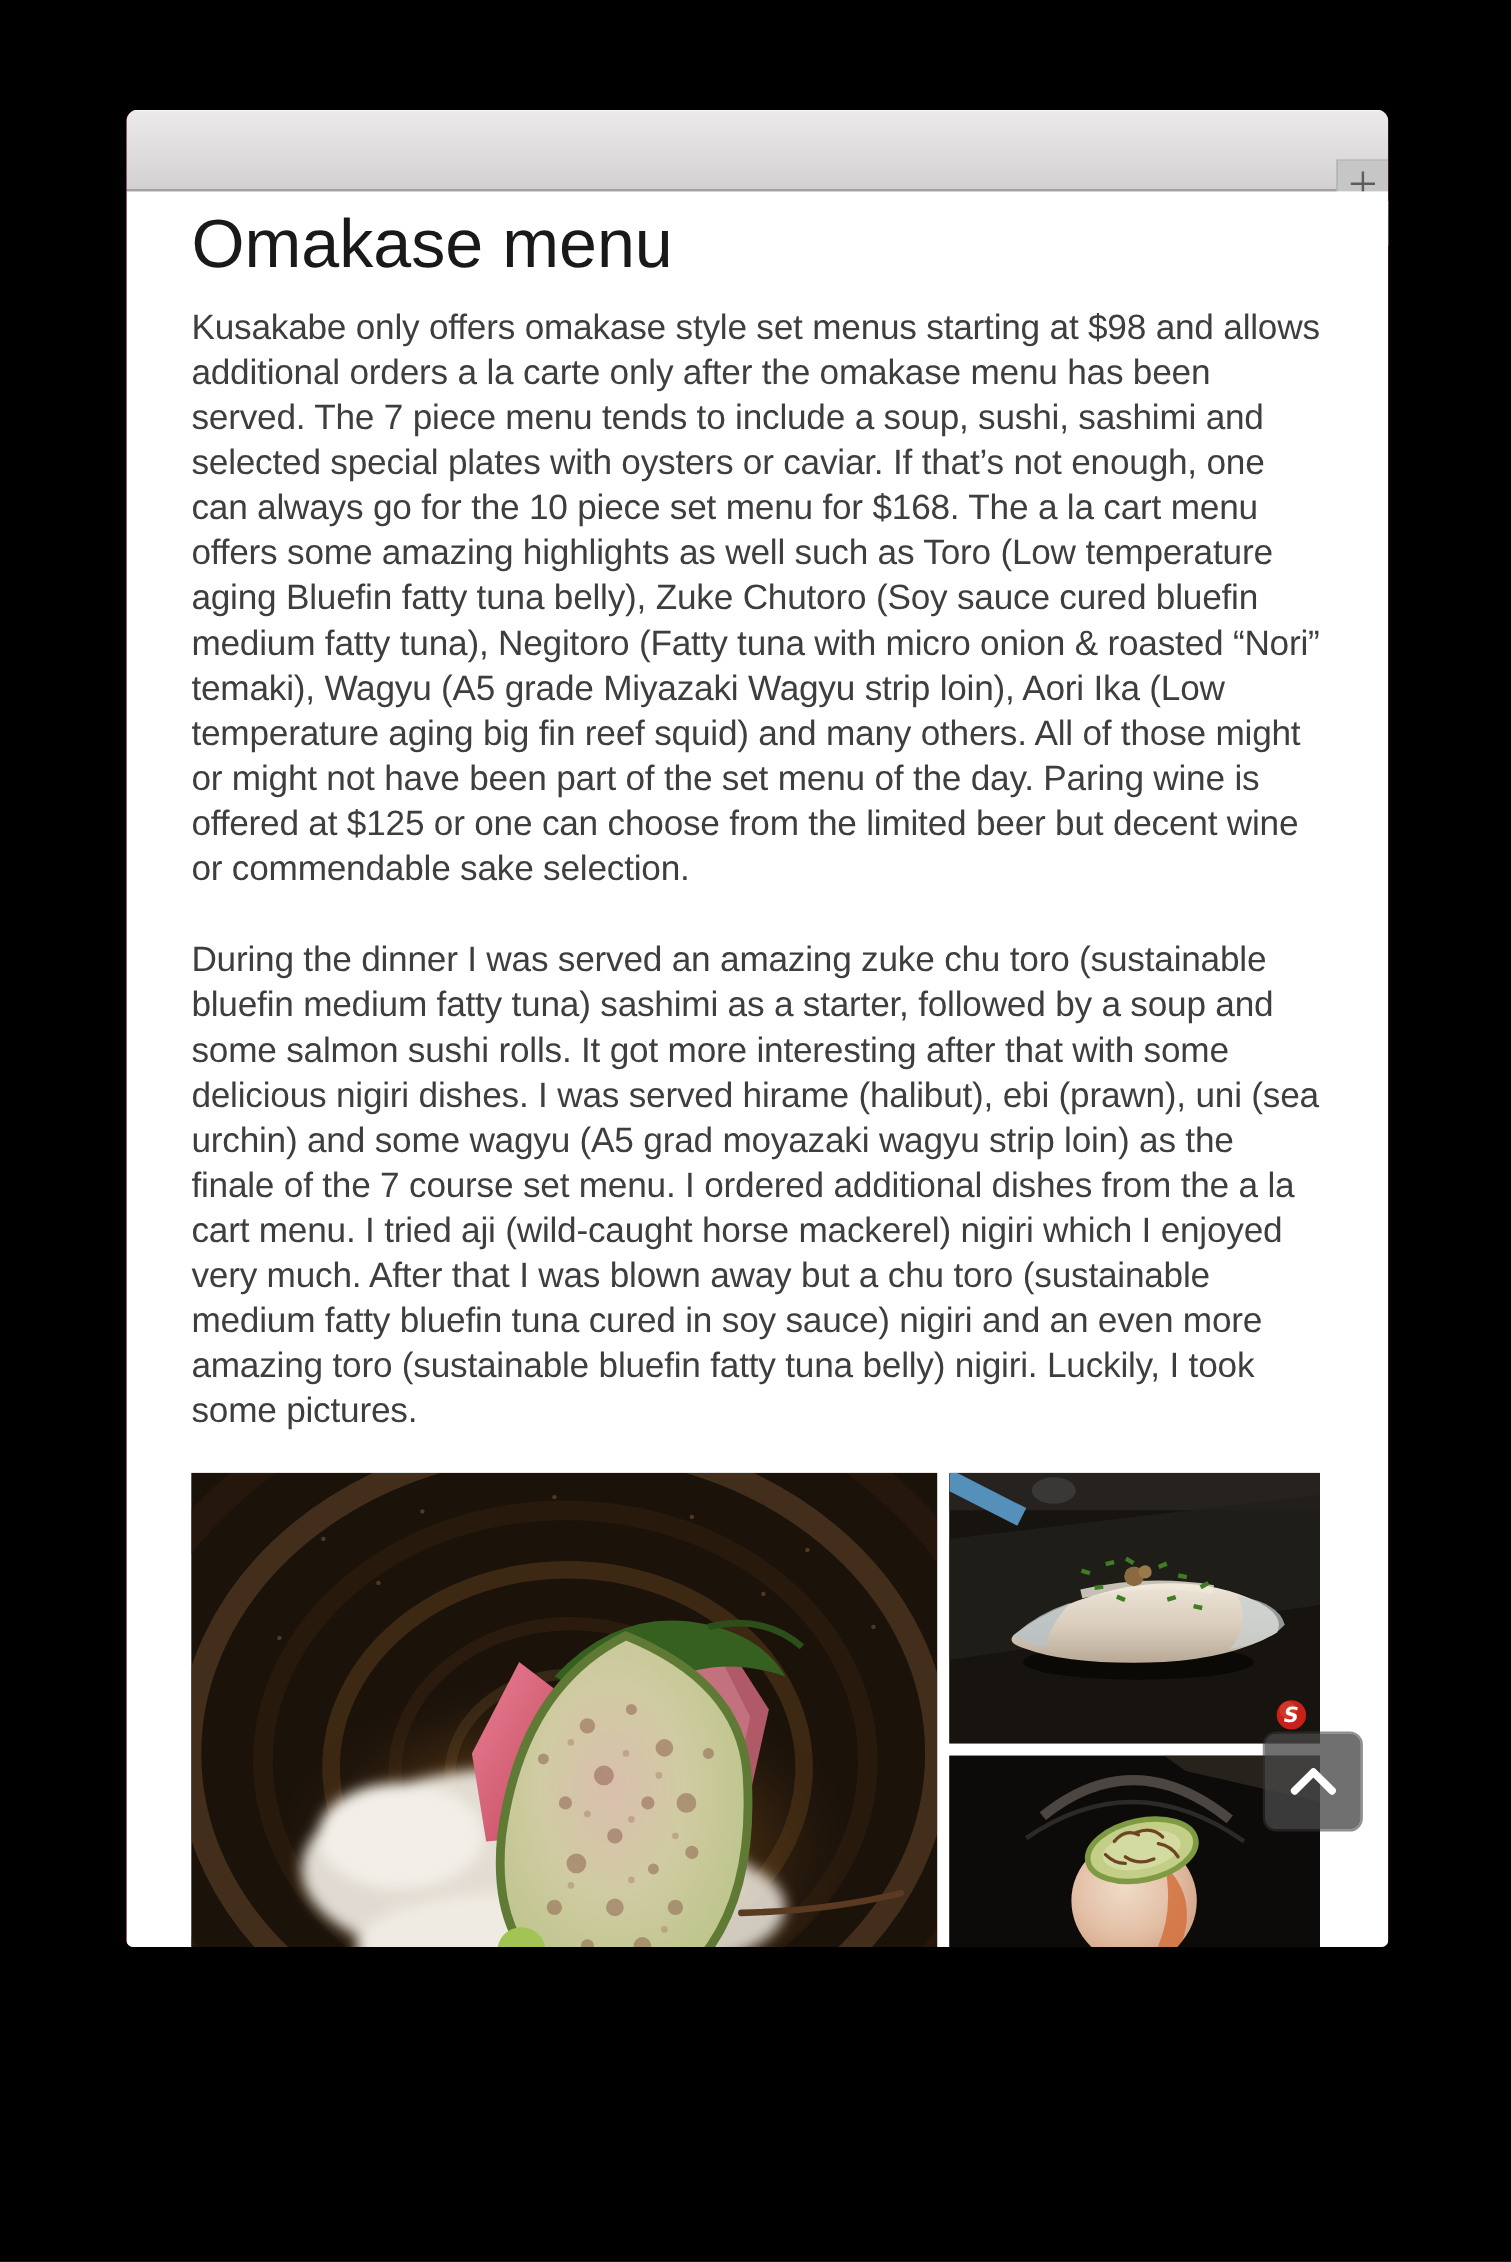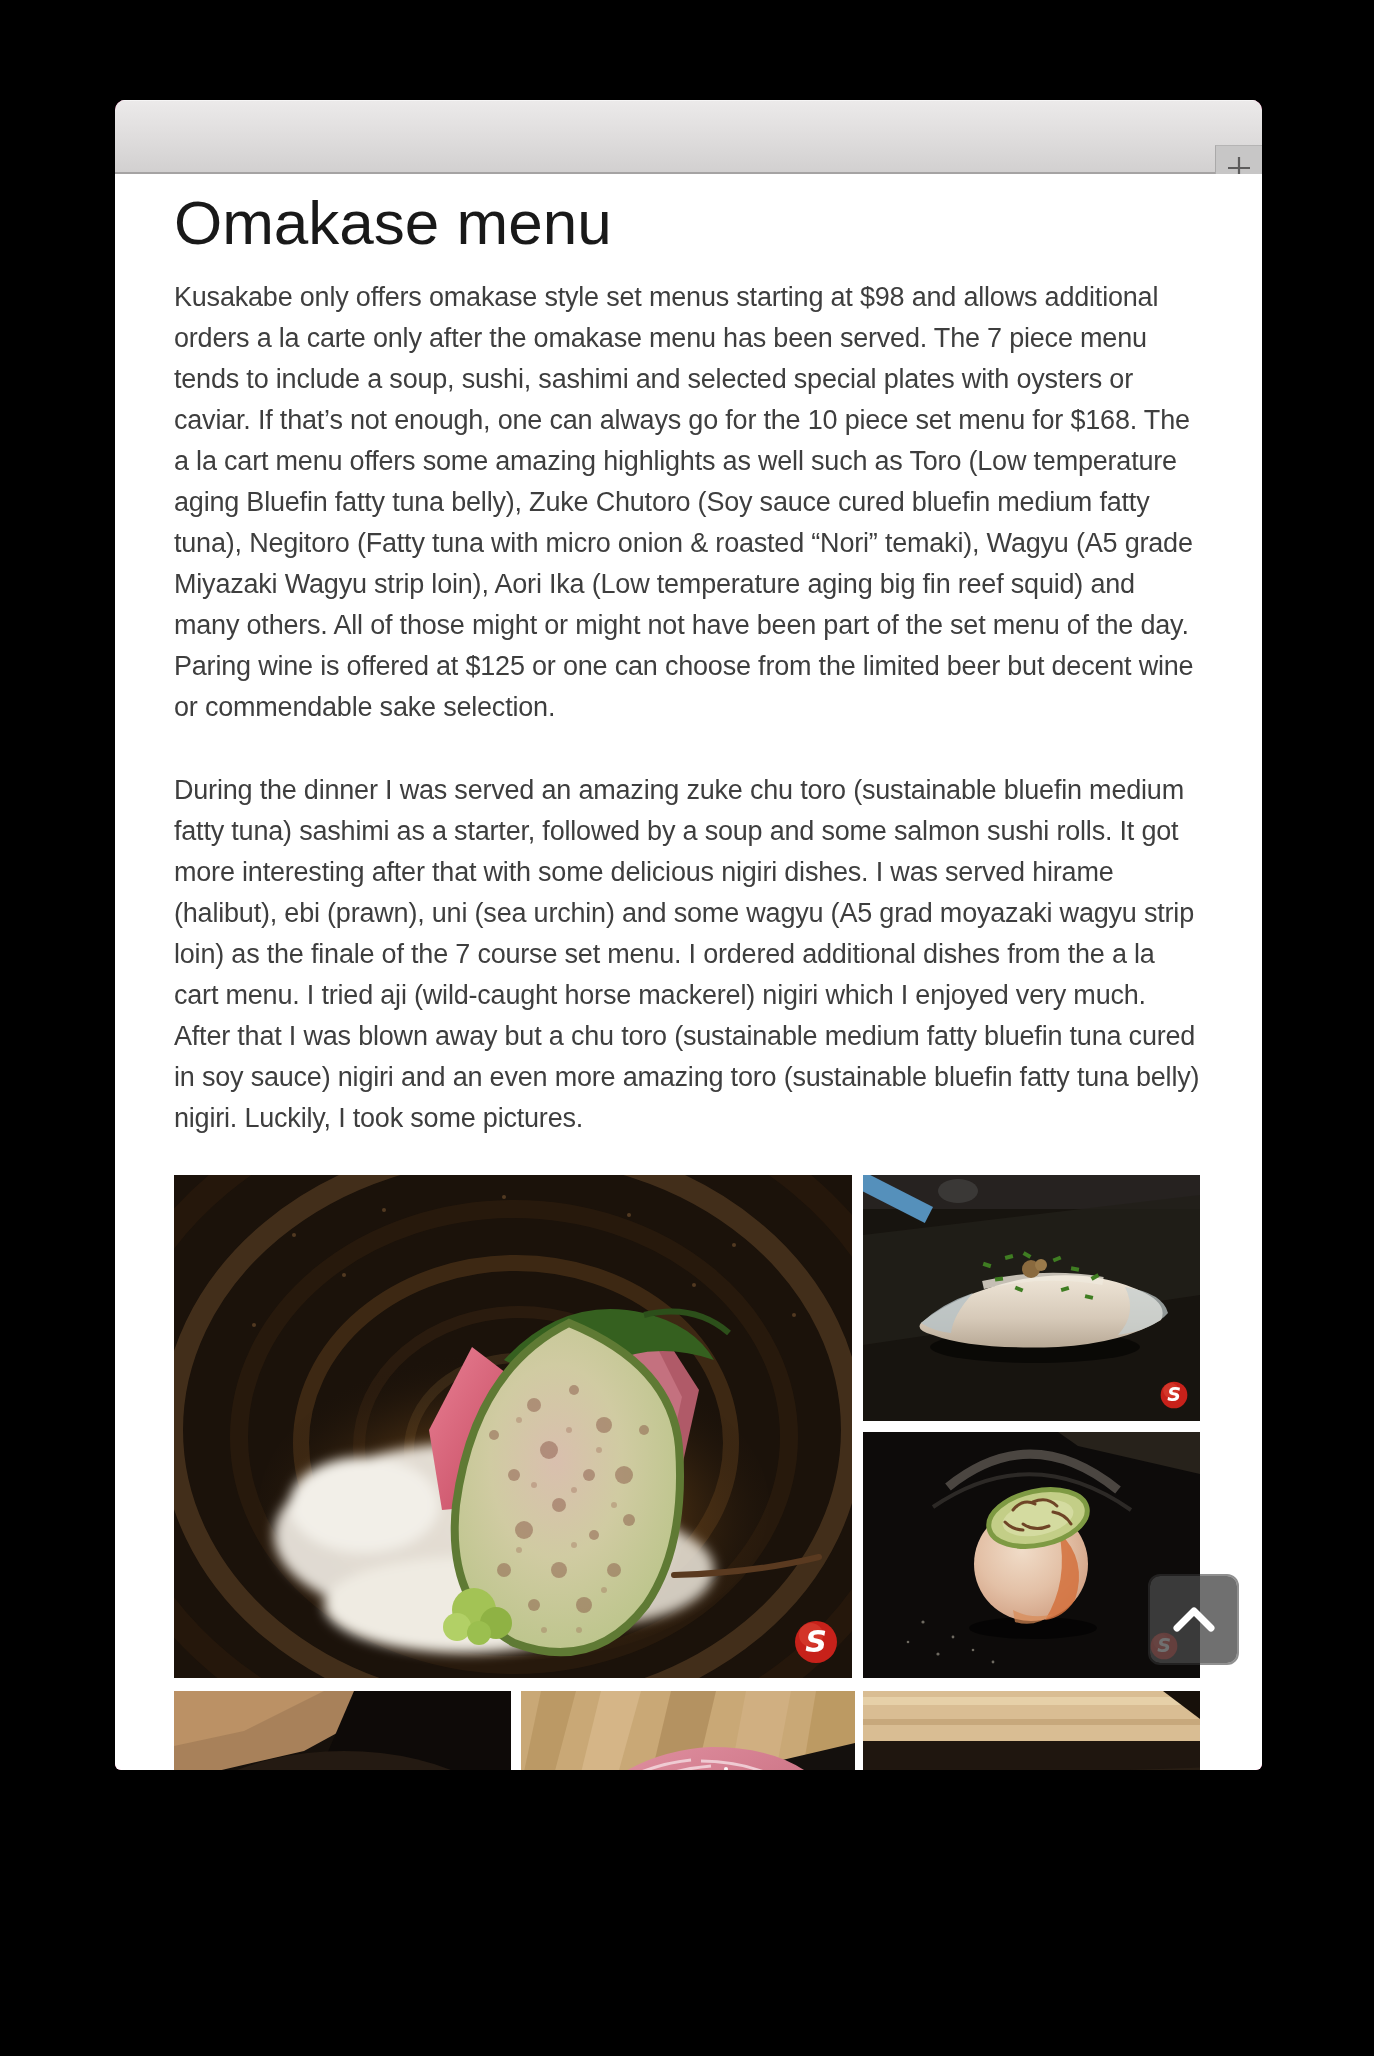--- a/index.html
+++ b/index.html
@@ -32,21 +32,21 @@
   #btn-share{left:1003px;width:66px;}
   #btn-tabs{left:1086px;width:66px;}
   .newtab{position:absolute;right:0;top:45px;width:46px;height:47px;background:#c7c6c6;
           border-left:1px solid #aaa9a9;border-top:1px solid #b5b4b4;
           display:flex;align-items:center;justify-content:center;}
   
   .content{position:relative;height:1758px;background:#fff;padding:14px 62px 0 59px;
            box-sizing:border-box;overflow:hidden;}
   h1.title{margin:0 0 20px 0;font-size:62px;font-weight:300;line-height:1.12;color:#191919;
            letter-spacing:0;}
-  .content p{margin:0 0 42px 0;font-size:27px;line-height:41px;letter-spacing:-0.2px;color:#3e3e3e;}
+  .content p{margin:0 0 42px 0;font-size:32px;line-height:41px;letter-spacing:-0.2px;color:#3e3e3e;}
   
   .gallery{position:relative;margin-top:-6px;width:1026px;height:660px;}
   .ph{position:absolute;overflow:hidden;background:#111;}
   .ph svg{position:absolute;left:0;top:0;width:100%;height:100%;display:block;}
   #ph1{left:0;top:0;width:678px;height:503px;}
   #ph2{left:689px;top:0;width:337px;height:246px;}
   #ph3{left:689px;top:257px;width:337px;height:246px;}
   #ph4{left:0;top:516px;width:337px;height:250px;}
   #ph5{left:347px;top:516px;width:334px;height:250px;}
   #ph6{left:689px;top:516px;width:337px;height:250px;}

